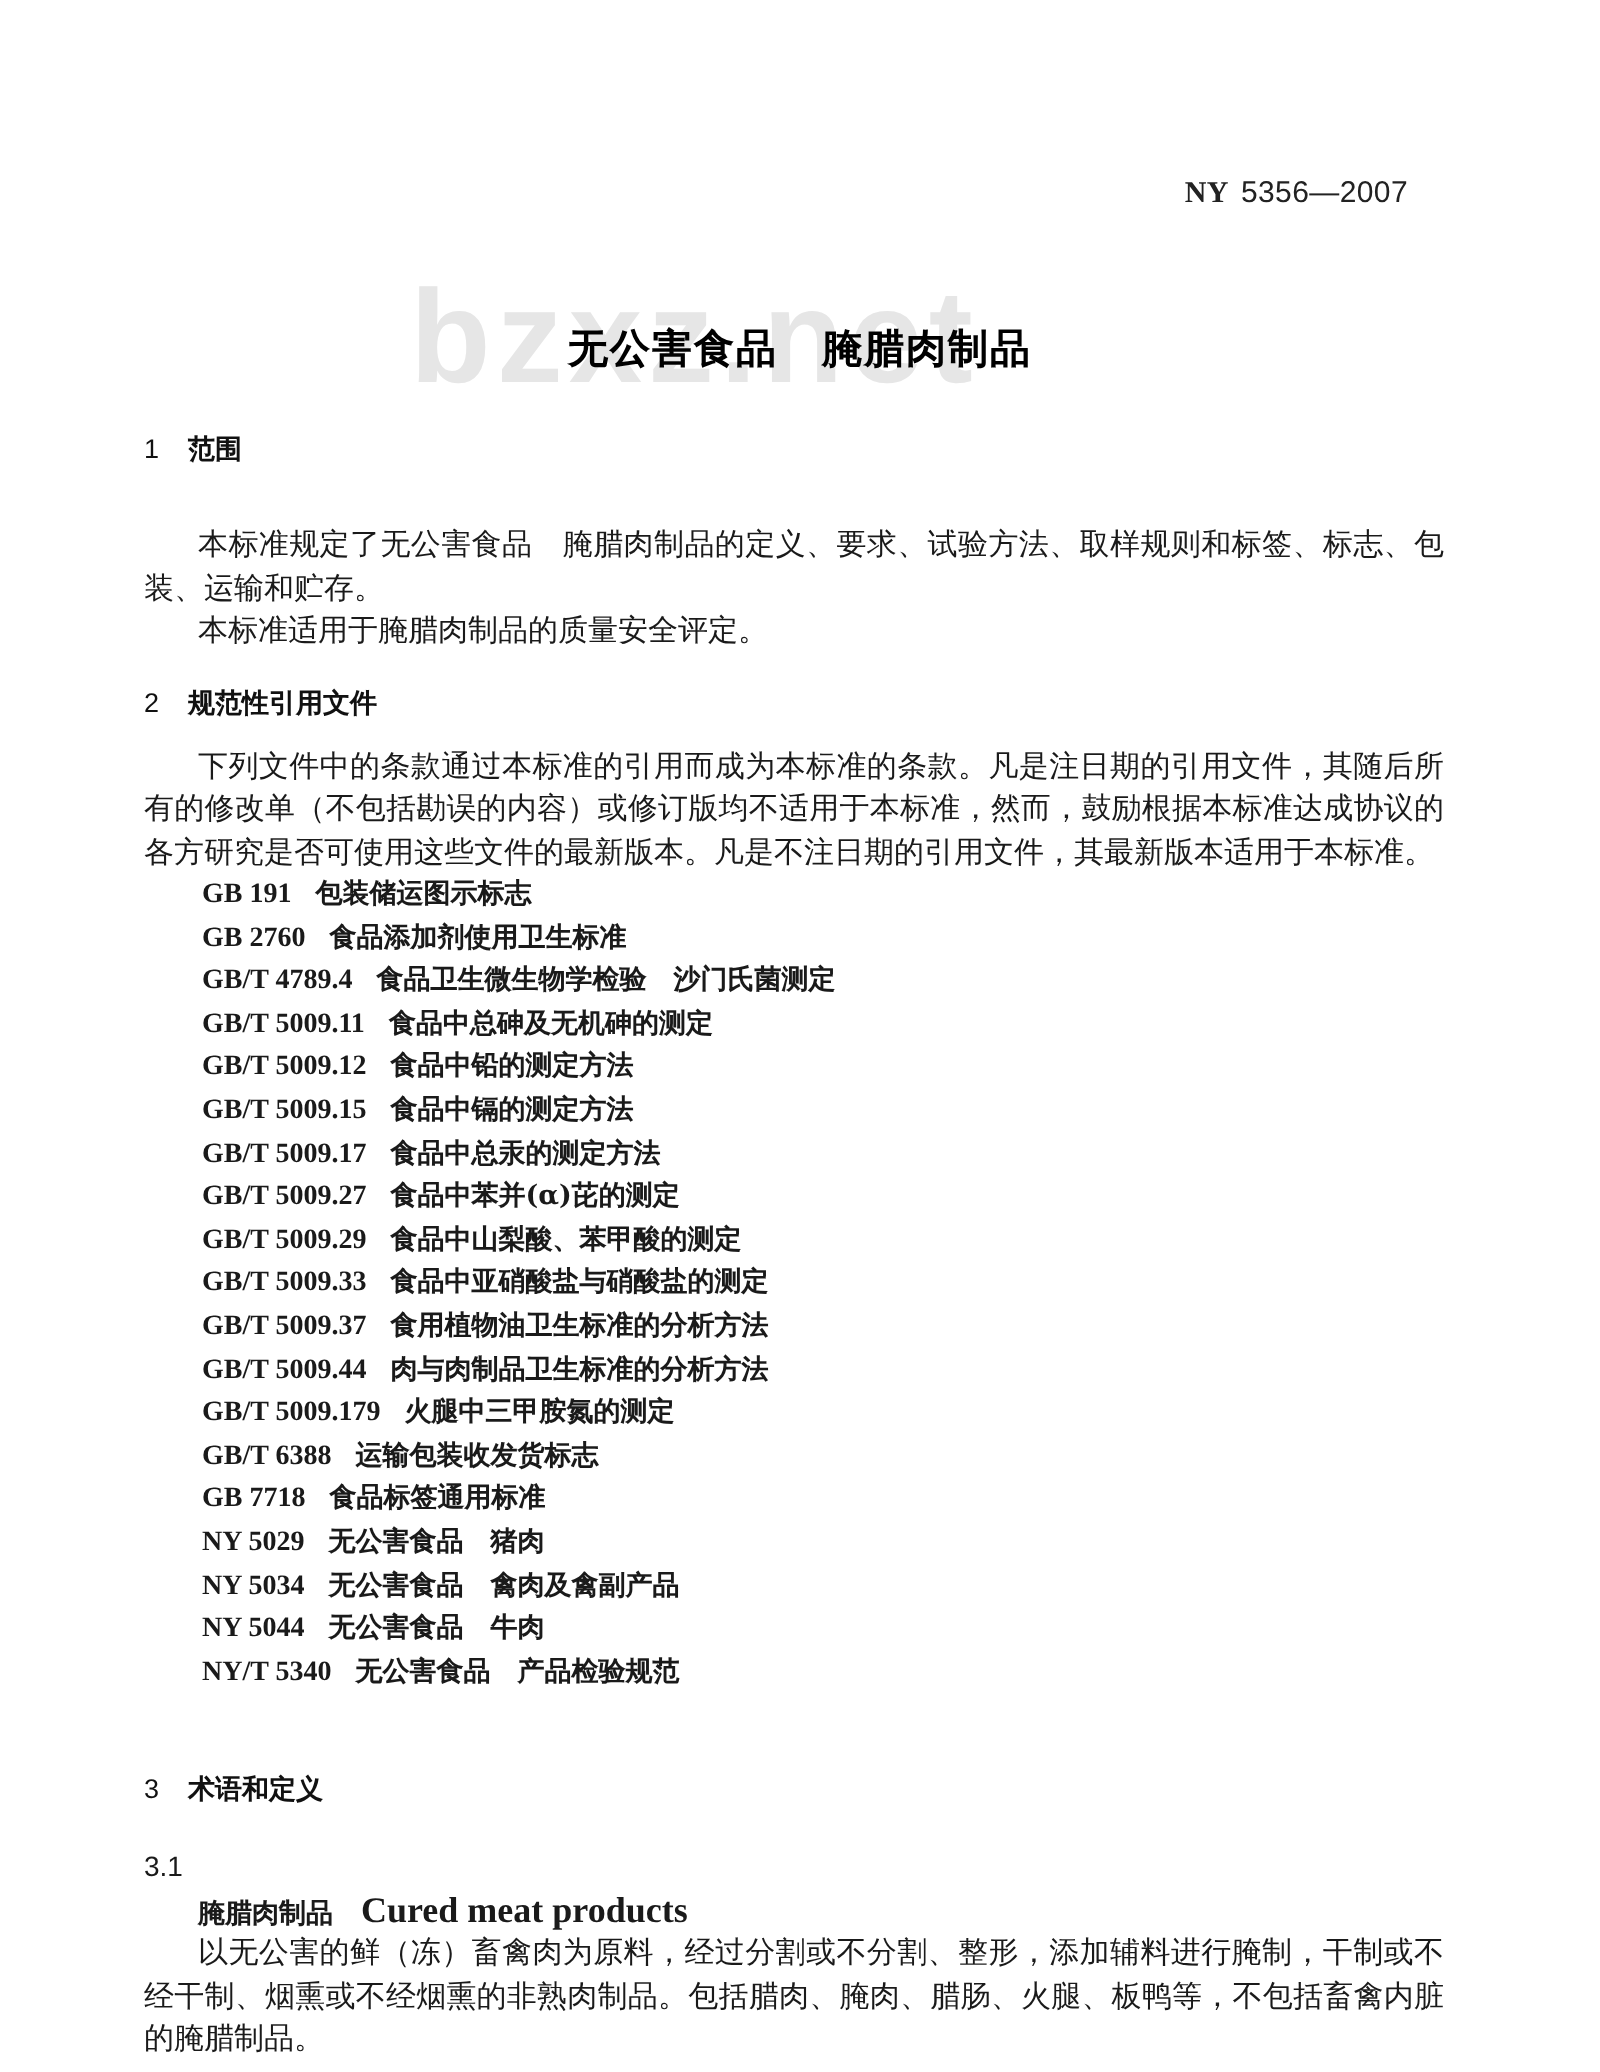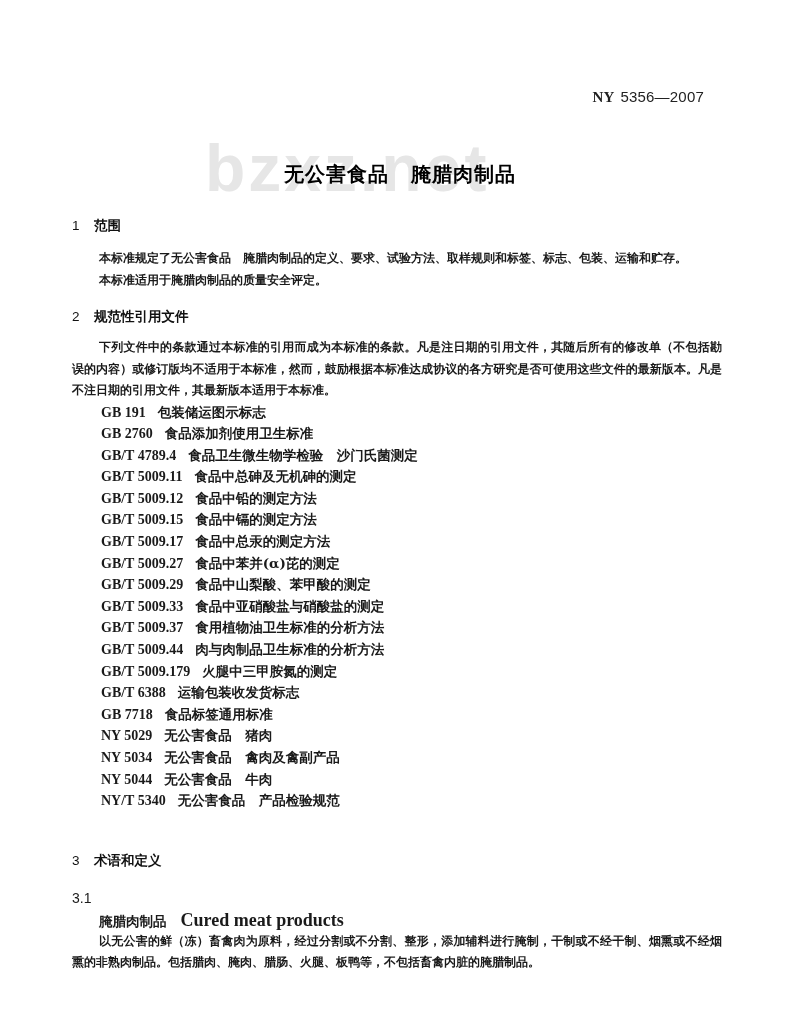--- a/index.html
+++ b/index.html
@@ -72,28 +72,27 @@
       height: 22px;
       line-height: 22px;
     }
     .section-heading .num {
       display: inline-block;
       width: 22px;
       font-weight: normal;
       font-family: "Liberation Sans", sans-serif;
     }
     .para {
-      font-size: 12px;
+      font-size: 15px;
       line-height: 21.5px;
       margin: 0;
       text-indent: 27px;
       text-align: justify;
-      font-weight: bold;
     }
-    .sec1 .section-heading { margin-bottom: 12px; }
+    .sec1 .section-heading { margin-bottom: 26px; }
     .sec2 { margin-top: 14px; }
     .sec2 .section-heading { margin-bottom: 10px; }
     .ref-list {
       list-style: none;
       margin: 0;
       padding: 0 0 0 29px;
       font-weight: bold;
     }
     .ref-item {
       font-size: 13.5px;

